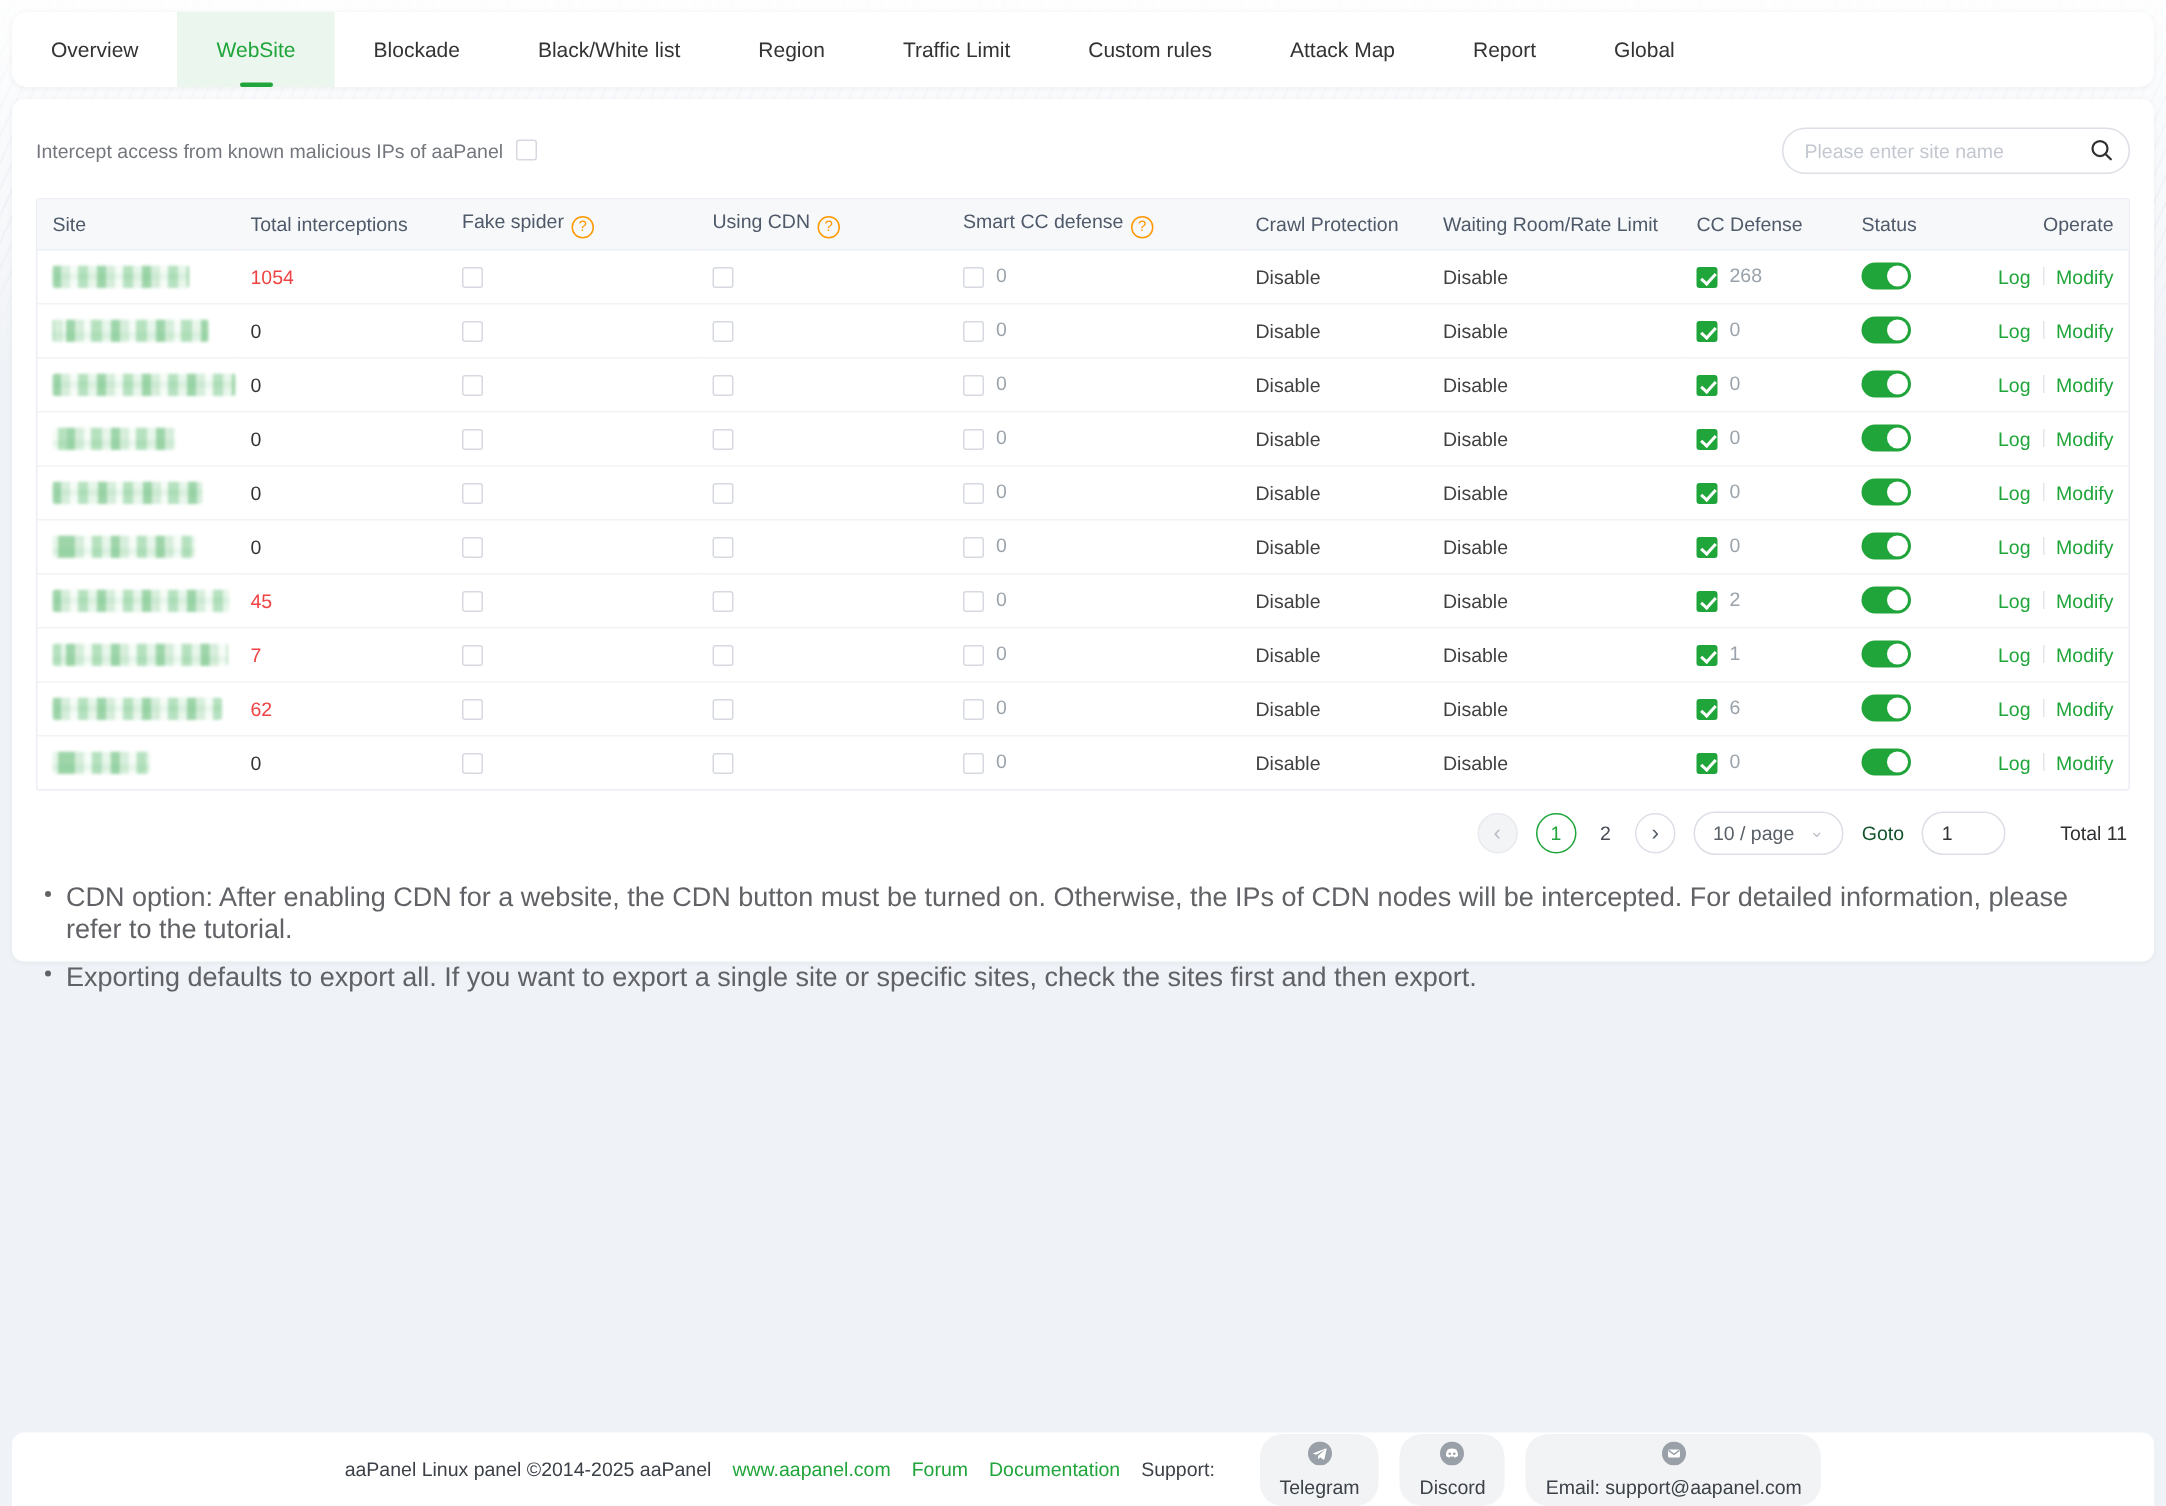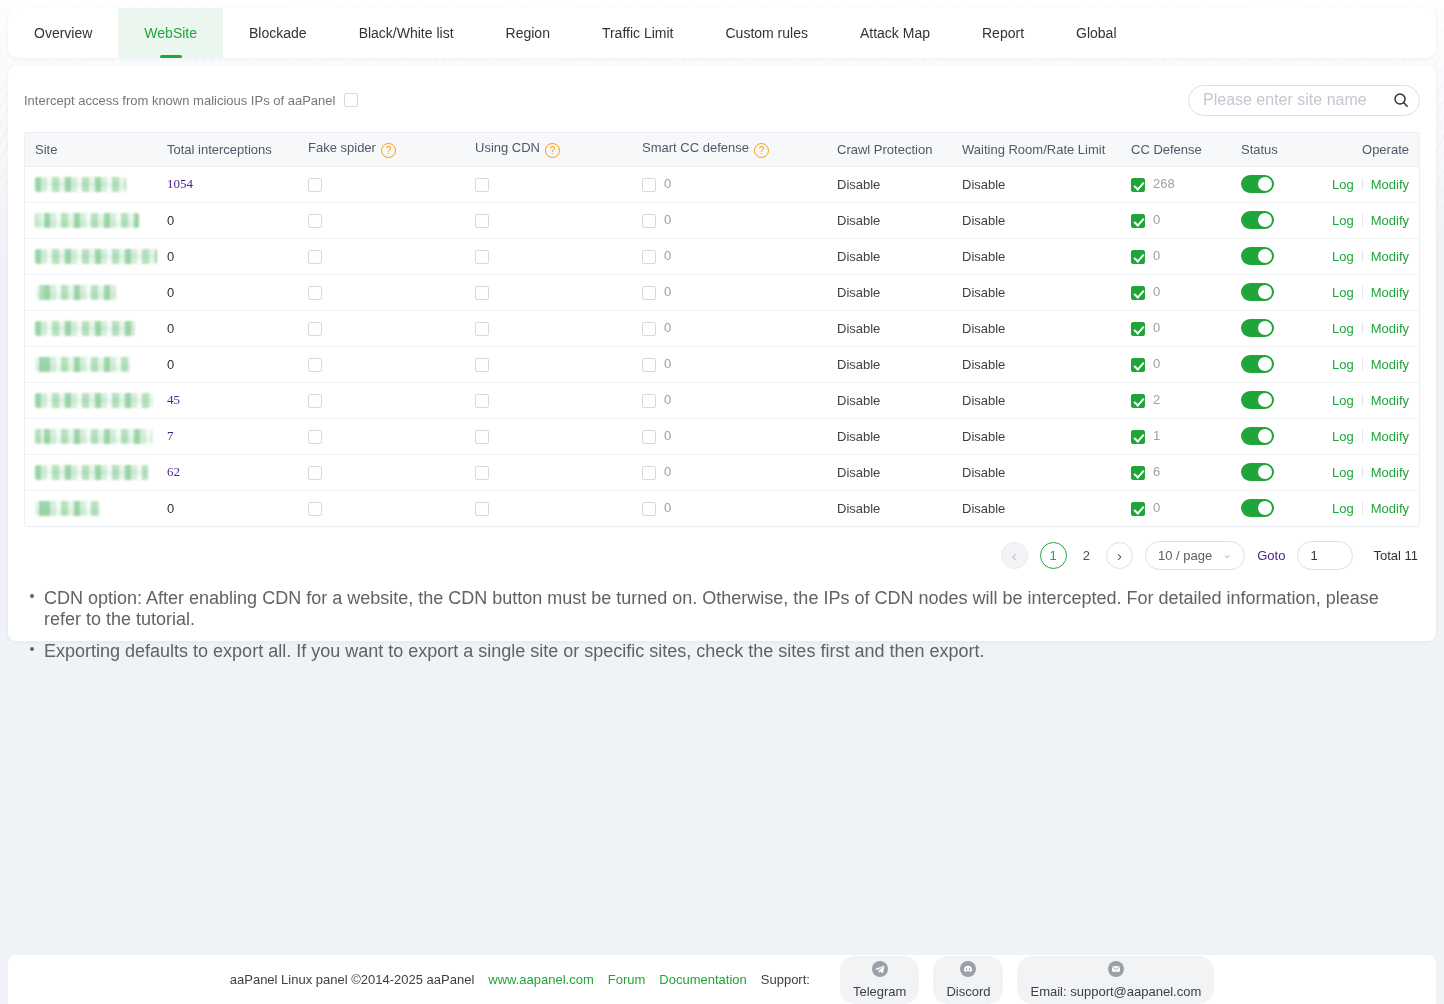--- a/index.html
+++ b/index.html
@@ -40,21 +40,21 @@
     background:#fff; display:inline-block; vertical-align:middle; position:relative; flex:none;
   }
   .cbx.checked { background:#20a53a; border-color:#20a53a; }
   .cbx.checked::after {
     content:""; position:absolute; left:4px; top:1px; width:4px; height:8px;
     border:solid #fff; border-width:0 2px 2px 0; transform:rotate(42deg);
   }
   .searchbox { position:relative; width:232px; }
   .searchbox input {
     width:100%; height:31px; border:1px solid #dcdfe6; border-radius:16px;
-    padding:0 34px 0 14px; font-size:16px; color:#333; outline:none;
+    padding:0 34px 0 14px; font-size:13px; color:#333; outline:none;
     font-family:inherit; background:#fff;
   }
   .searchbox input::placeholder { color:#c3c8d0; }
   .search-icon { position:absolute; right:11px; top:7px; }
   
   .table-box { border:1px solid #ebeef5; border-radius:2px; }
   table { width:100%; border-collapse:collapse; table-layout:fixed; }
   th {
     background:#f7f8fa; height:33px; font-weight:normal; text-align:left;
     color:#4e5969; padding:0 10px; border-bottom:1px solid #ebeef5; font-size:13px; white-space:nowrap;
@@ -69,21 +69,21 @@
   }
   .site-blur {
     height:15px; border-radius:2px;
     background-image:
       repeating-linear-gradient(90deg, rgba(125,199,141,.75) 0 6px, rgba(193,228,200,.65) 6px 12px,
         rgba(240,250,242,.6) 12px 17px, rgba(150,212,164,.7) 17px 24px, rgba(216,240,221,.6) 24px 30px),
       repeating-linear-gradient(0deg, rgba(255,255,255,.4) 0 5px, rgba(165,218,178,.35) 5px 10px, rgba(255,255,255,.25) 10px 15px);
     filter:blur(1.2px);
   }
   tbody tr:nth-child(even) .site-blur { background-position:9px 0, 0 3px; }
-  .num-red { color:#4c1d95;font-family:Liberation Serif, serif; }
+  .num-red { color:#ef4444; }
   .num-dark { color:#303133; }
   .gray-val { color:#9aa3ab; margin-left:8px; }
   .red-link { color:#404040; cursor:pointer; text-decoration:none; }
   .green-link { color:#20a53a; cursor:pointer; text-decoration:none; }
   .op-div { display:inline-block; width:1px; height:12px; background:#e2e5e9; margin:0 8px; vertical-align:-1px; }
   .toggle {
     display:inline-block; width:33px; height:18px; border-radius:9px;
     background:#20a53a; position:relative; cursor:pointer; vertical-align:middle;
   }
   .toggle::after {
@@ -101,26 +101,26 @@
   }
   .pg-prev { background:#f3f4f6; border:1px solid #e8eaee; color:#b9bec6; }
   .pg-next { background:#fff; border:1px solid #dcdfe6; color:#555c66; }
   .pg-num { background:#fff; border:1px solid #20a53a; color:#20a53a; font-size:13px; }
   .pg-plain { padding:0 4px; cursor:pointer; color:#4a4f57; }
   .pg-select {
     height:29px; border:1px solid #dcdfe6; border-radius:15px; display:flex; align-items:center;
     padding:0 12px; gap:10px; cursor:pointer; color:#5a6068; background:#fff;
   }
   .pg-caret { color:#c0c4cc; font-size:12px; transform:translateY(-2px); }
-  .goto-label { color:#4c1d95; }
+  .goto-label { color:#14532d; }
   .goto-input {
     width:56px; height:29px; border:1px solid #dcdfe6; border-radius:15px;
     padding:0 12px; font-size:13px; color:#333; outline:none; font-family:inherit;
   }
-  .pg-total { color:#303133; margin-left:8px; }
+  .pg-total { color:#303133; margin-left:24px; }
   
   .notes { margin:6px 0 0 6px; list-style:none; }
   .notes li { color:#606266; font-size:18px; margin-bottom:11px; padding-left:14px; position:relative; }
   .notes li::before {
     content:""; position:absolute; left:0; top:6px; width:4px; height:4px; border-radius:50%; background:#606266;
   }
   
   .footer {
     position:absolute; left:8px; right:8px; bottom:0; height:49px; background:#fff;
     border-radius:8px 8px 0 0; display:flex; align-items:center; justify-content:center; gap:14px;

